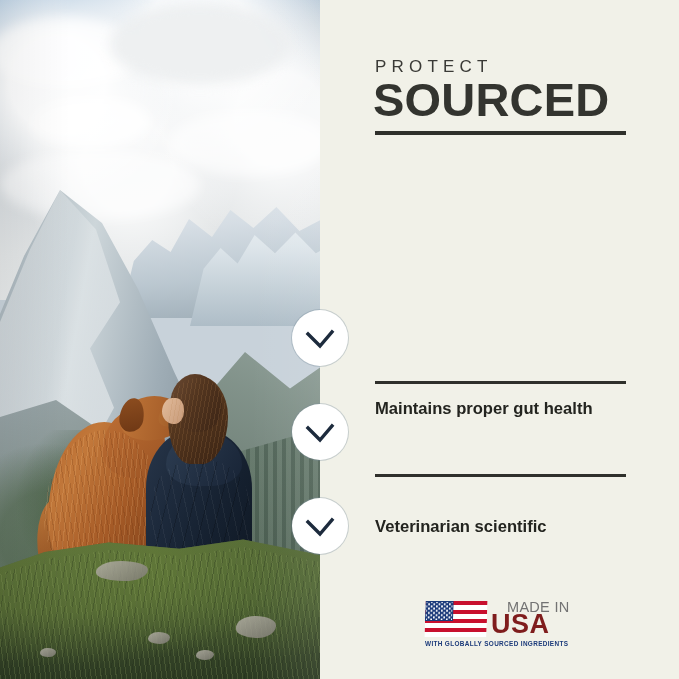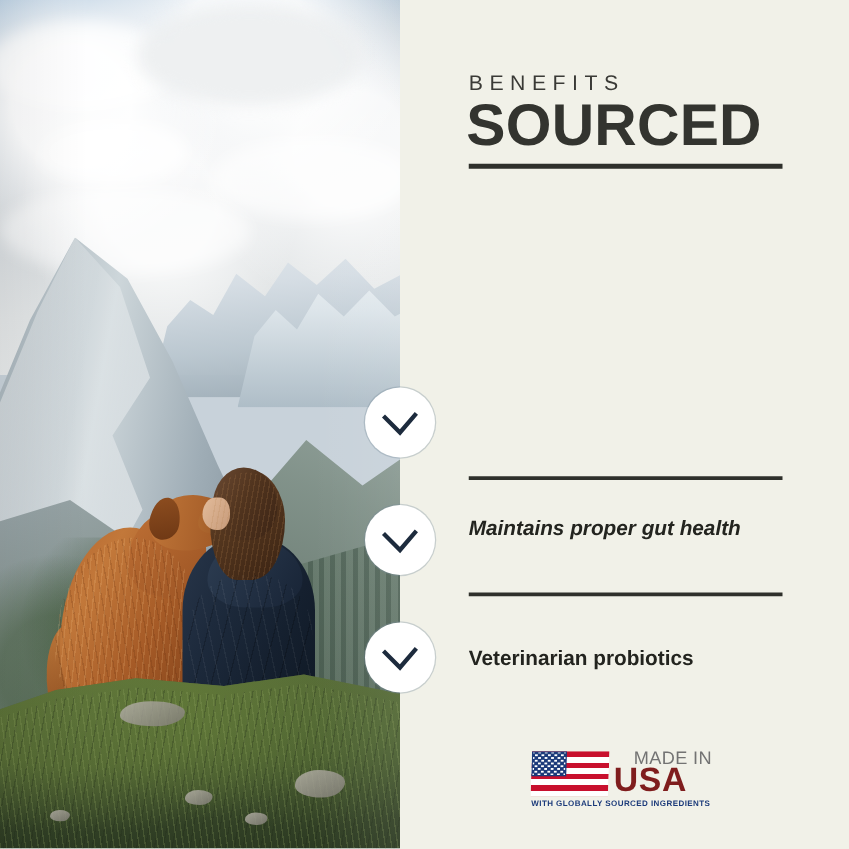--- a/index.html
+++ b/index.html
@@ -223,21 +223,21 @@
   .para{
     position:absolute;left:55px;top:150px;width:262px;
     font-size:16.4px;line-height:23.4px;color:#3c3d38;font-weight:400;
   }
 
   .benefit{
     position:absolute;left:55px;width:268px;
     font-size:16.6px;line-height:21.5px;color:#23241f;font-weight:600;
   }
   .b1{top:316px;}
-  .b2{top:412px;font-style:italic;}
+  .b2{top:398px;}
   .b3{top:516px;}
 
   .divider{
     position:absolute;left:55px;width:251px;height:3px;background:#2f302b;
   }
   .d1{top:381px;}
   .d2{top:474px;}
 
   .check{
     position:absolute;width:56px;height:56px;border-radius:50%;
@@ -332,21 +332,21 @@
     <div class="rock rk1"></div>
     <div class="rock rk2"></div>
     <div class="rock rk3"></div>
     <div class="rock rk4"></div>
     <div class="rock rk5"></div>
     <div class="photo-shade"></div>
   </div>
 
   <div class="panel">
 
-    <div class="eyebrow">BENEFITS</div>
+    <div class="eyebrow">PROTECT</div>
     <div class="headline">SOURCED</div>
     <div class="rule-top"></div>
 
 
     <div class="check ck1">
       <svg viewBox="0 0 56 56" aria-hidden="true">
         <path d="M16 24 L28 36 L40 22" fill="none" stroke="#1d2b3d" stroke-width="3.4" stroke-linecap="square" stroke-linejoin="miter"></path>
       </svg>
     </div>
     <div class="divider d1"></div>
@@ -357,21 +357,21 @@
       </svg>
     </div>
     <div class="benefit b2">Maintains proper gut health</div>
     <div class="divider d2"></div>
 
     <div class="check ck3">
       <svg viewBox="0 0 56 56" aria-hidden="true">
         <path d="M16 24 L28 36 L40 22" fill="none" stroke="#1d2b3d" stroke-width="3.4" stroke-linecap="square" stroke-linejoin="miter"></path>
       </svg>
     </div>
-    <div class="benefit b3">Veterinarian probiotics</div>
+    <div class="benefit b3">Veterinarian scientific</div>
 
     <div class="badge">
       <div class="flag">
         <div class="flag-stripes"></div>
         <div class="flag-canton">
           <div class="flag-stars"></div>
         </div>
       </div>
       <div class="made-in">MADE IN</div>
       <div class="usa">USA</div>

